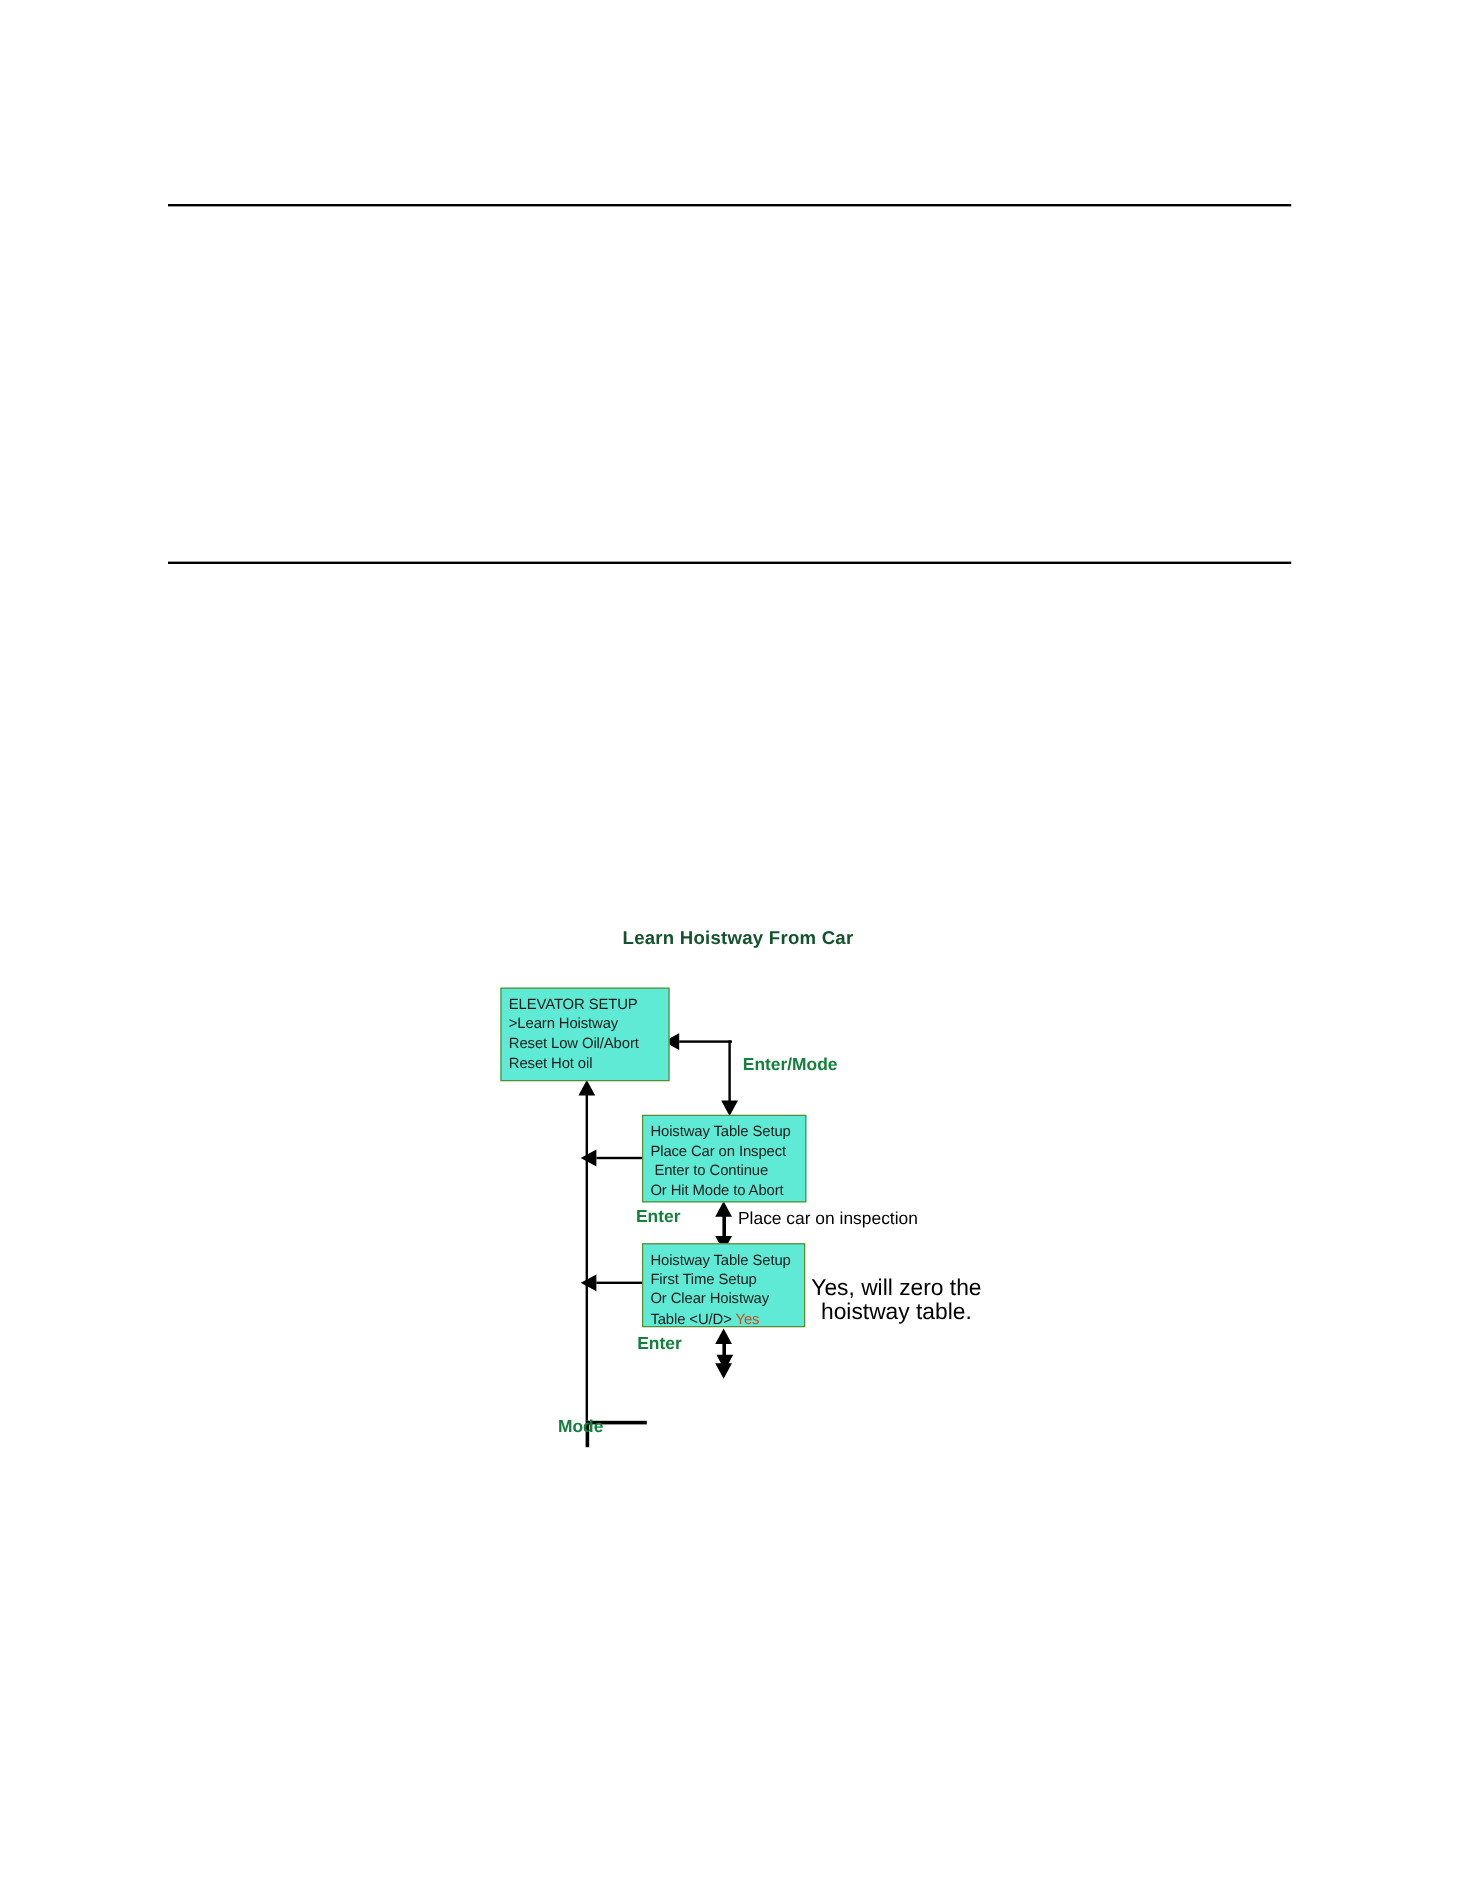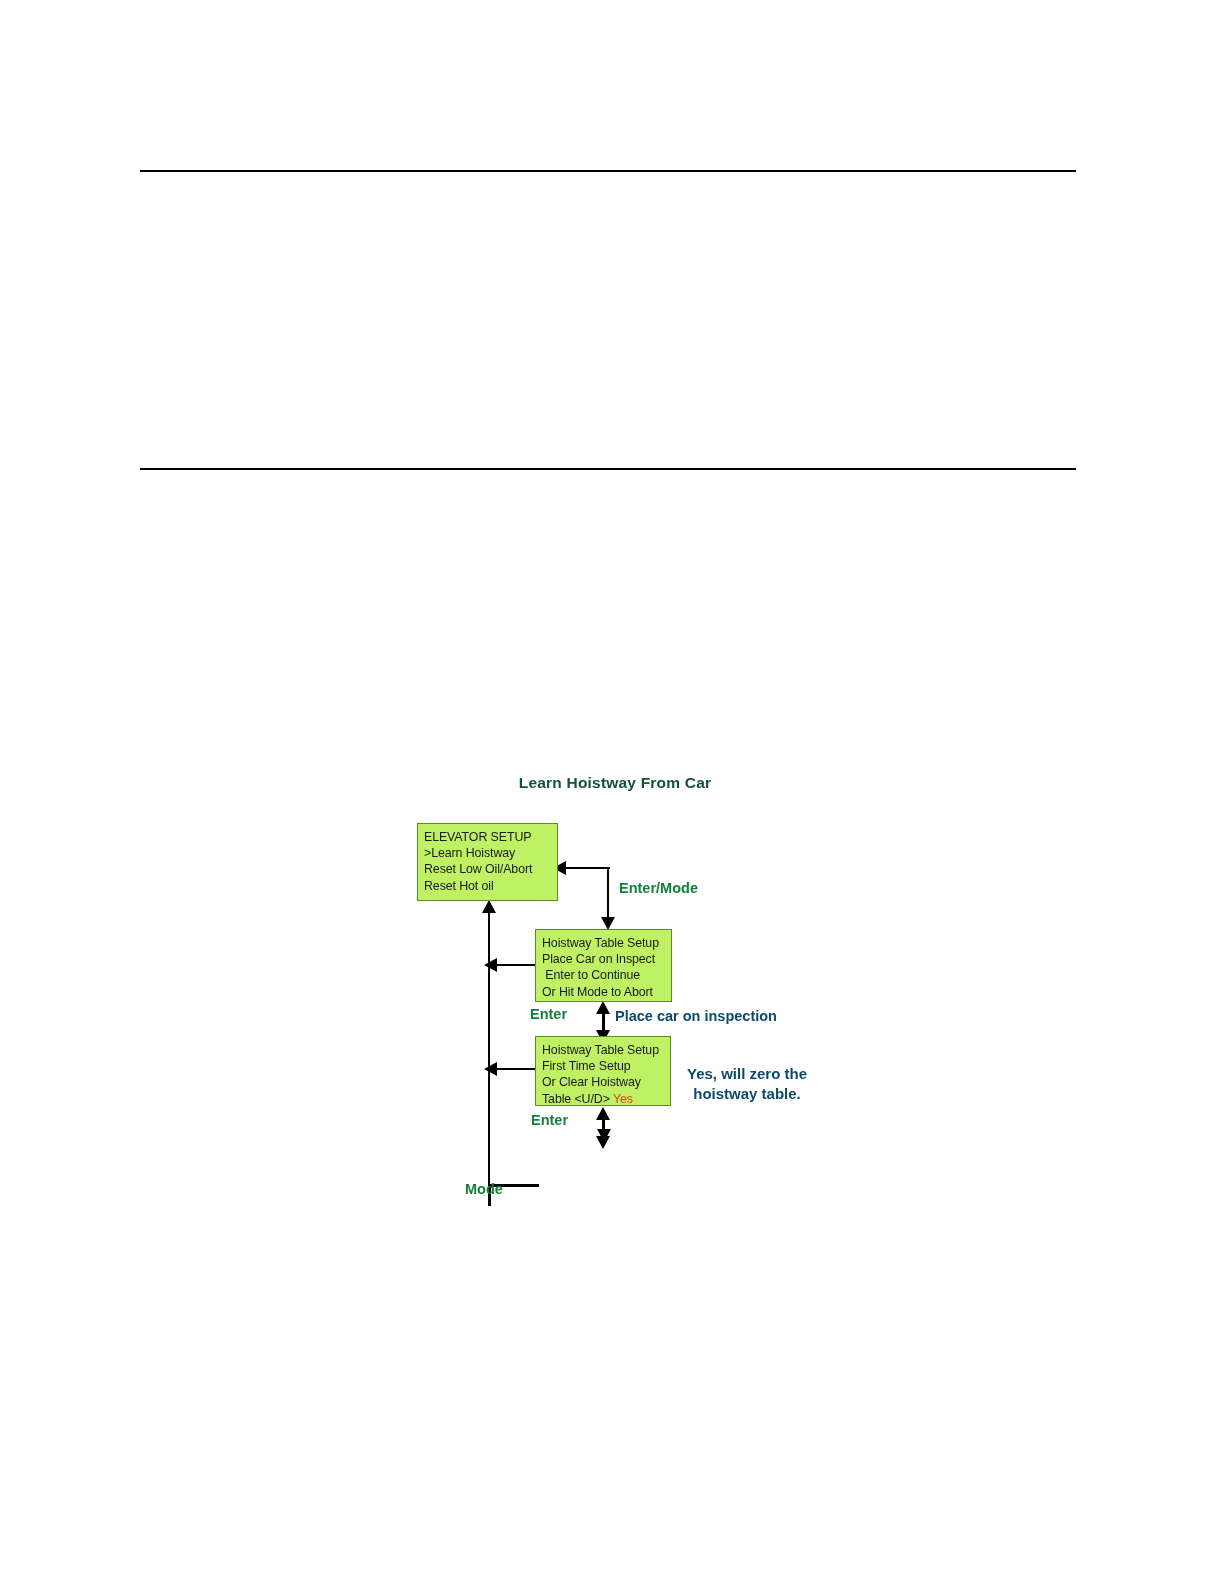--- a/index.html
+++ b/index.html
@@ -43,21 +43,21 @@
     width: 430px;
     text-align: center;
     font-size: 15.5px;
     font-weight: bold;
     color: #14532d;
     letter-spacing: 0.2px;
   }
 
   .node {
     position: absolute;
-    background: #bef264;
+    background: #5eead4;
     border: 1.6px solid #5C8A2E;
     box-sizing: border-box;
     padding: 5px 16px 0 6px;
     font-size: 12.4px;
     line-height: 16.2px;
     color: #1a1a1a;
     font-weight: 500;
     letter-spacing: -0.1px;
   }
   .node .line { white-space: pre; }
@@ -114,34 +114,34 @@
     color: #15803d;
     white-space: nowrap;
   }
   #lbl-enter-mode { left: 619px; top: 880px;  }
   #lbl-enter-1    { left: 530px; top: 1006px; }
   #lbl-enter-2    { left: 531px; top: 1112px; }
   #lbl-mode       { left: 465px; top: 1181px; }
 
   .note {
     position: absolute;
-    color: #0c4a6e;
-    font-weight: bold;
+    color: #000000;
+    font-weight: normal;
     white-space: pre-line;
   }
   #note-inspection {
     left: 615px; top: 1007px;
     font-size: 14.5px;
     line-height: 18px;
   }
   #note-zero {
     left: 674px; top: 1064px;
     width: 146px;
     text-align: center;
-    font-size: 15px;
+    font-size: 19px;
     line-height: 20px;
   }
   #note-abort {
     left: 528px; top: 1216px;
     width: 164px;
     text-align: center;
     font-size: 14.8px;
     line-height: 19.5px;
   }
 </style>

